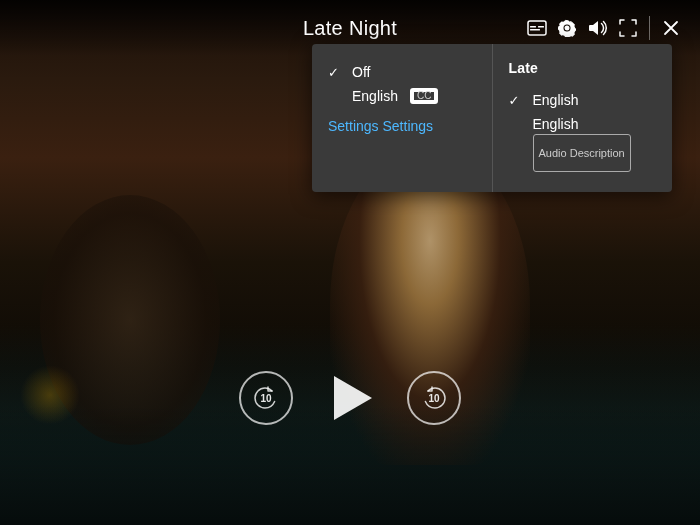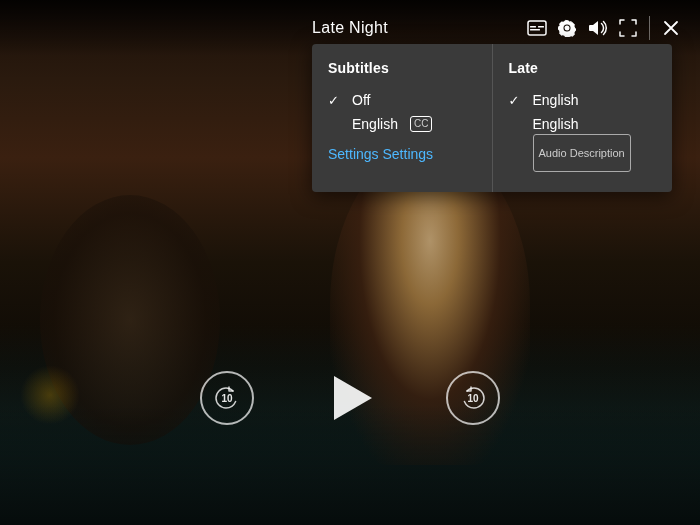--- a/index.html
+++ b/index.html
@@ -79,21 +79,21 @@
       padding: 0 16px;
       z-index: 10;
     }
 
     .top-bar-spacer {
       width: 160px;
     }
 
     .title {
       color: #ffffff;
-      font-size: 16px;
+      font-size: 20px;
       font-weight: 500;
       letter-spacing: 0.3px;
     }
 
     .top-controls {
       display: flex;
       align-items: center;
       gap: 4px;
       width: 160px;
       justify-content: flex-end;
@@ -172,21 +172,21 @@
     .menu-item-label {
       color: #ffffff;
       font-size: 14px;
       text-align: center;
     }
 
     .cc-badge {
       display: inline-flex;
       align-items: center;
       justify-content: center;
-      border: 1px solid #ffffff;
+      border: 4px solid #ffffff;
       border-radius: 3px;
       padding: 0 3px;
       font-size: 10px;
       color: #ccc;
       height: 16px;
       margin-left: 4px;
       line-height: 1;
     }
 
     .audio-desc-badge {
@@ -217,21 +217,21 @@
     }
 
     
     .playback-controls {
       position: absolute;
       bottom: 100px;
       left: 0; right: 0;
       display: flex;
       align-items: center;
       justify-content: center;
-      gap: 71px;
+      gap: 32px;
       z-index: 10;
     }
 
     .skip-btn {
       width: 54px; height: 54px;
       border: 2px solid rgba(255,255,255,0.7);
       border-radius: 50%;
       display: flex; align-items: center; justify-content: center;
       color: rgba(255,255,255,0.85);
       cursor: pointer;
@@ -317,21 +317,20 @@
         <path d="M2 2l12 12M14 2L2 14" stroke="white" stroke-width="1.8" stroke-linecap="round"></path>
       </svg>
     </div>
   </div>
 </div>
 
 <div class="dropdown-overlay">
   <div class="dropdown-panel">
 
     <div class="dropdown-section">
-      <div class="section-title">Subtitles</div>
 
       <div class="menu-item">
         <span class="checkmark">✓</span>
         <span class="menu-item-label">Off</span>
       </div>
 
       <div class="menu-item">
         <span class="checkmark hidden">✓</span>
         <span class="menu-item-label">English</span>
         <span class="cc-badge">CC</span>

